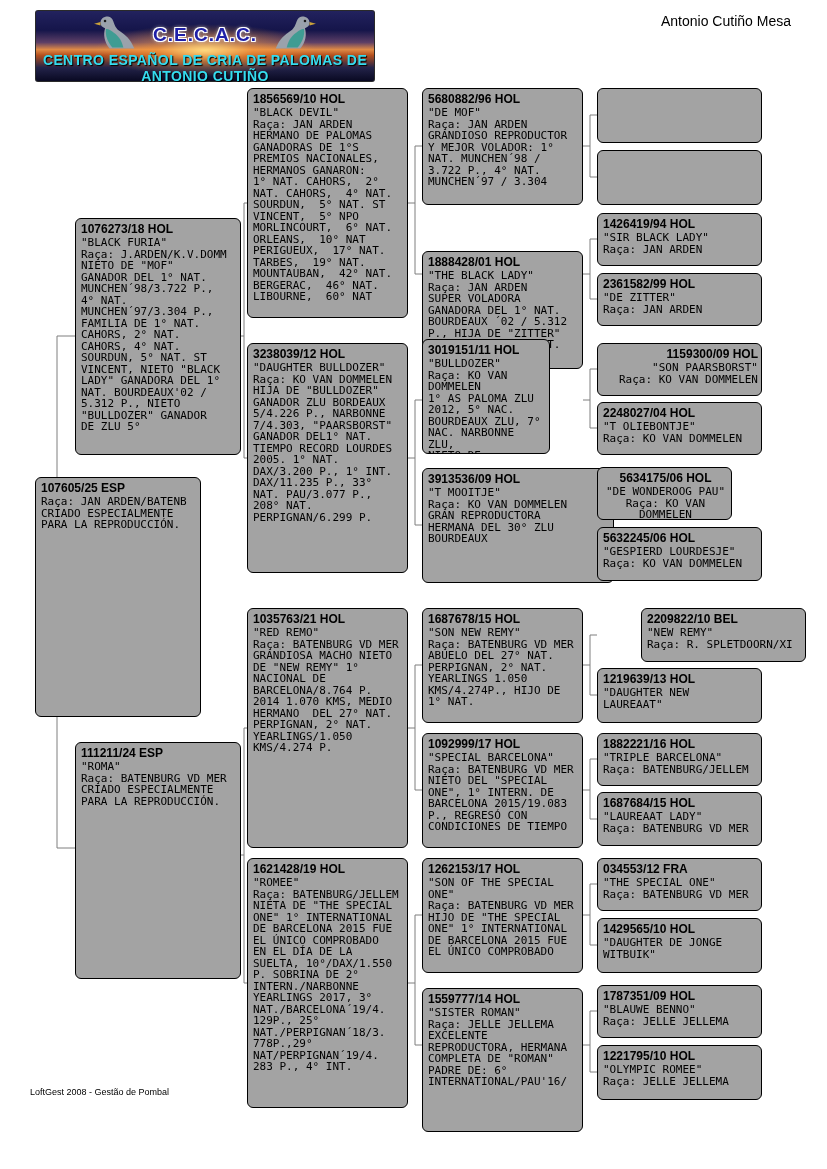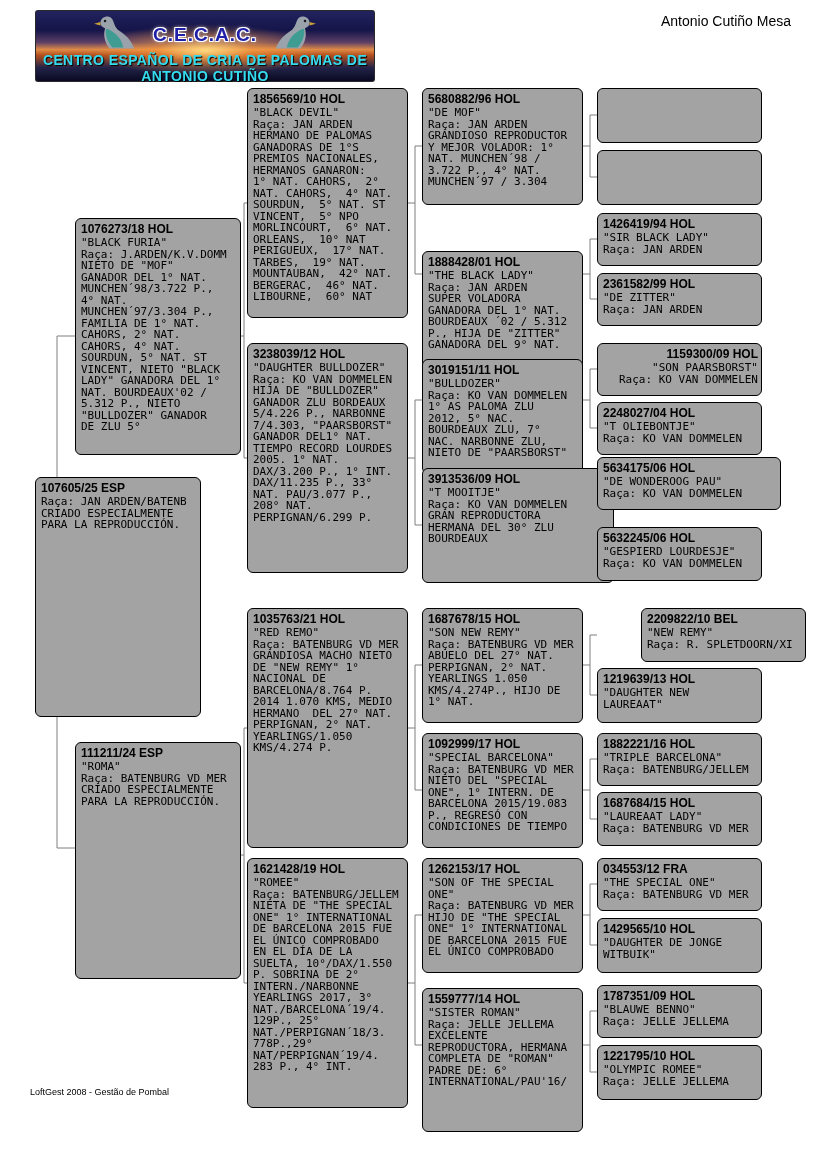--- a/index.html
+++ b/index.html
@@ -202,21 +202,21 @@
       <div class="box" style="left: 422px; top: 215px; width: 161px; height: 118px; margin-top: 36px;">
         <div class="ring">1888428/01 HOL</div>
         <div class="info">"THE BLACK LADY"
 Raça: JAN ARDEN
 SUPER VOLADORA
 GANADORA DEL 1° NAT.
 BOURDEAUX ´02 / 5.312
 P., HIJA DE "ZITTER"
 GANADORA DEL 9° NAT.</div>
       </div>
-      <div class="box" style="left: 422px; top: 359px; width: 161px; height: 115px;">
+      <div class="box" style="left: 422px; top: 339px; width: 128px; height: 115px;">
         <div class="ring">3019151/11 HOL</div>
         <div class="info">"BULLDOZER"
 Raça: KO VAN DOMMELEN
 1° AS PALOMA ZLU
 2012, 5° NAC.
 BOURDEAUX ZLU, 7°
 NAC. NARBONNE ZLU,
 NIETO DE "PAARSBORST"</div>
       </div>
       <div class="box" style="left: 422px; top: 468px; width: 192px; height: 115px;">
@@ -288,21 +288,21 @@
       <div class="box" style="left: 597px; top: 343px; width: 165px; height: 53px; text-align: right;">
         <div class="ring">1159300/09 HOL</div>
         <div class="info">"SON PAARSBORST"
 Raça: KO VAN DOMMELEN</div>
       </div>
       <div class="box" style="left: 597px; top: 402px; width: 165px; height: 53px;">
         <div class="ring">2248027/04 HOL</div>
         <div class="info">"T OLIEBONTJE"
 Raça: KO VAN DOMMELEN</div>
       </div>
-      <div class="box" style="left: 597px; top: 457px; width: 184px; height: 53px;">
+      <div class="box" style="left: 597px; top: 467px; width: 135px; height: 53px; text-align: center;">
         <div class="ring">5634175/06 HOL</div>
         <div class="info">"DE WONDEROOG PAU"
 Raça: KO VAN DOMMELEN</div>
       </div>
       <div class="box" style="left: 597px; top: 527px; width: 165px; height: 54px;">
         <div class="ring">5632245/06 HOL</div>
         <div class="info">"GESPIERD LOURDESJE"
 Raça: KO VAN DOMMELEN</div>
       </div>
       <div class="box" style="left: 597px; top: 608px; width: 165px; height: 54px; margin-left: 44px;">

